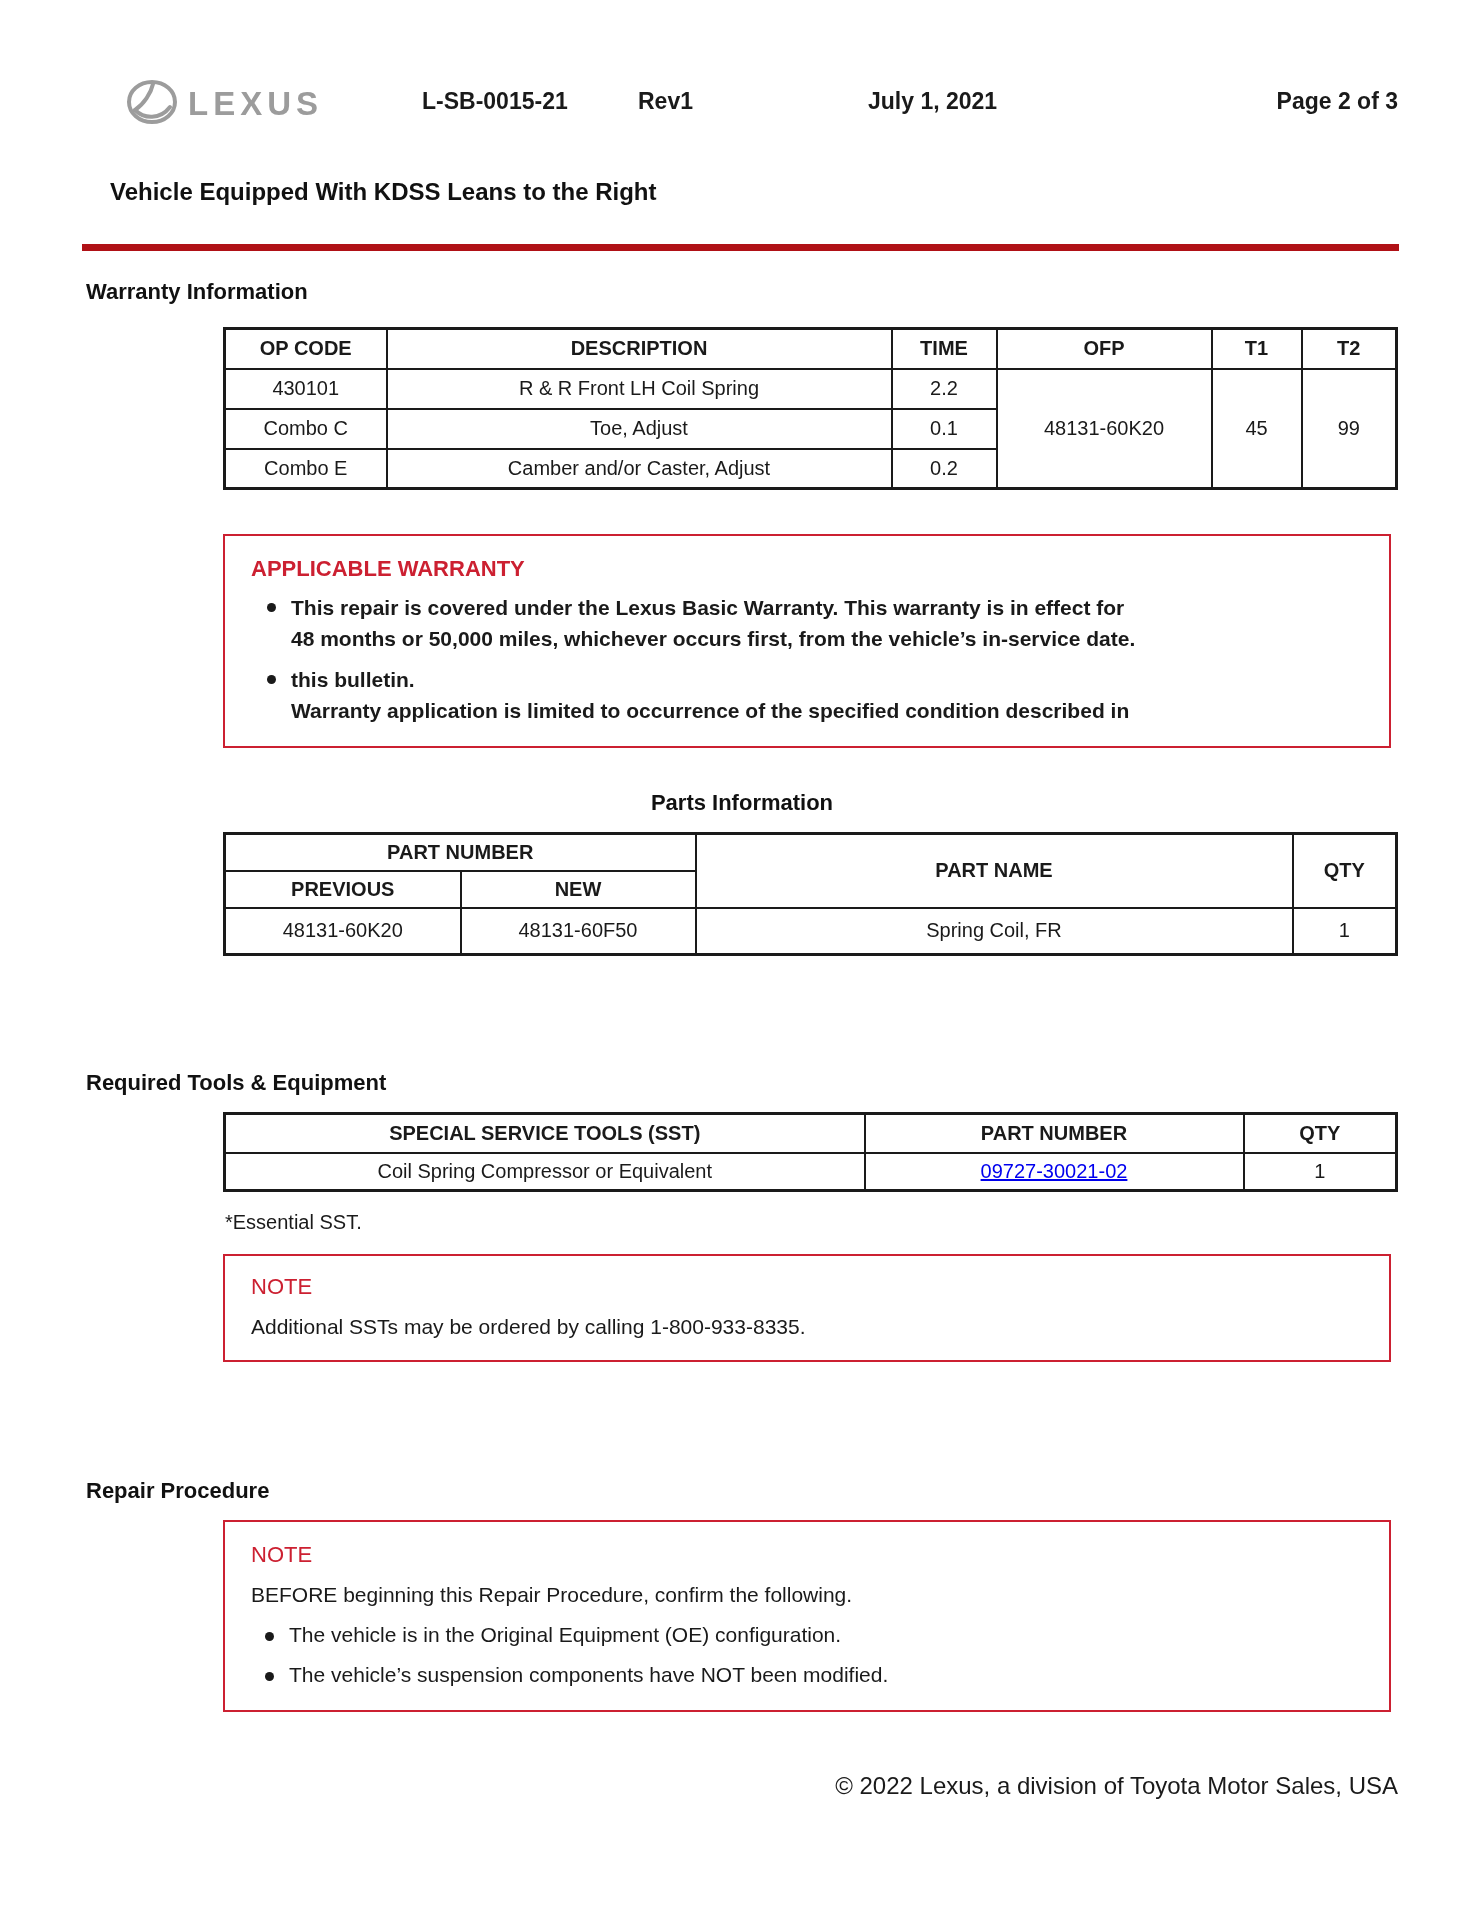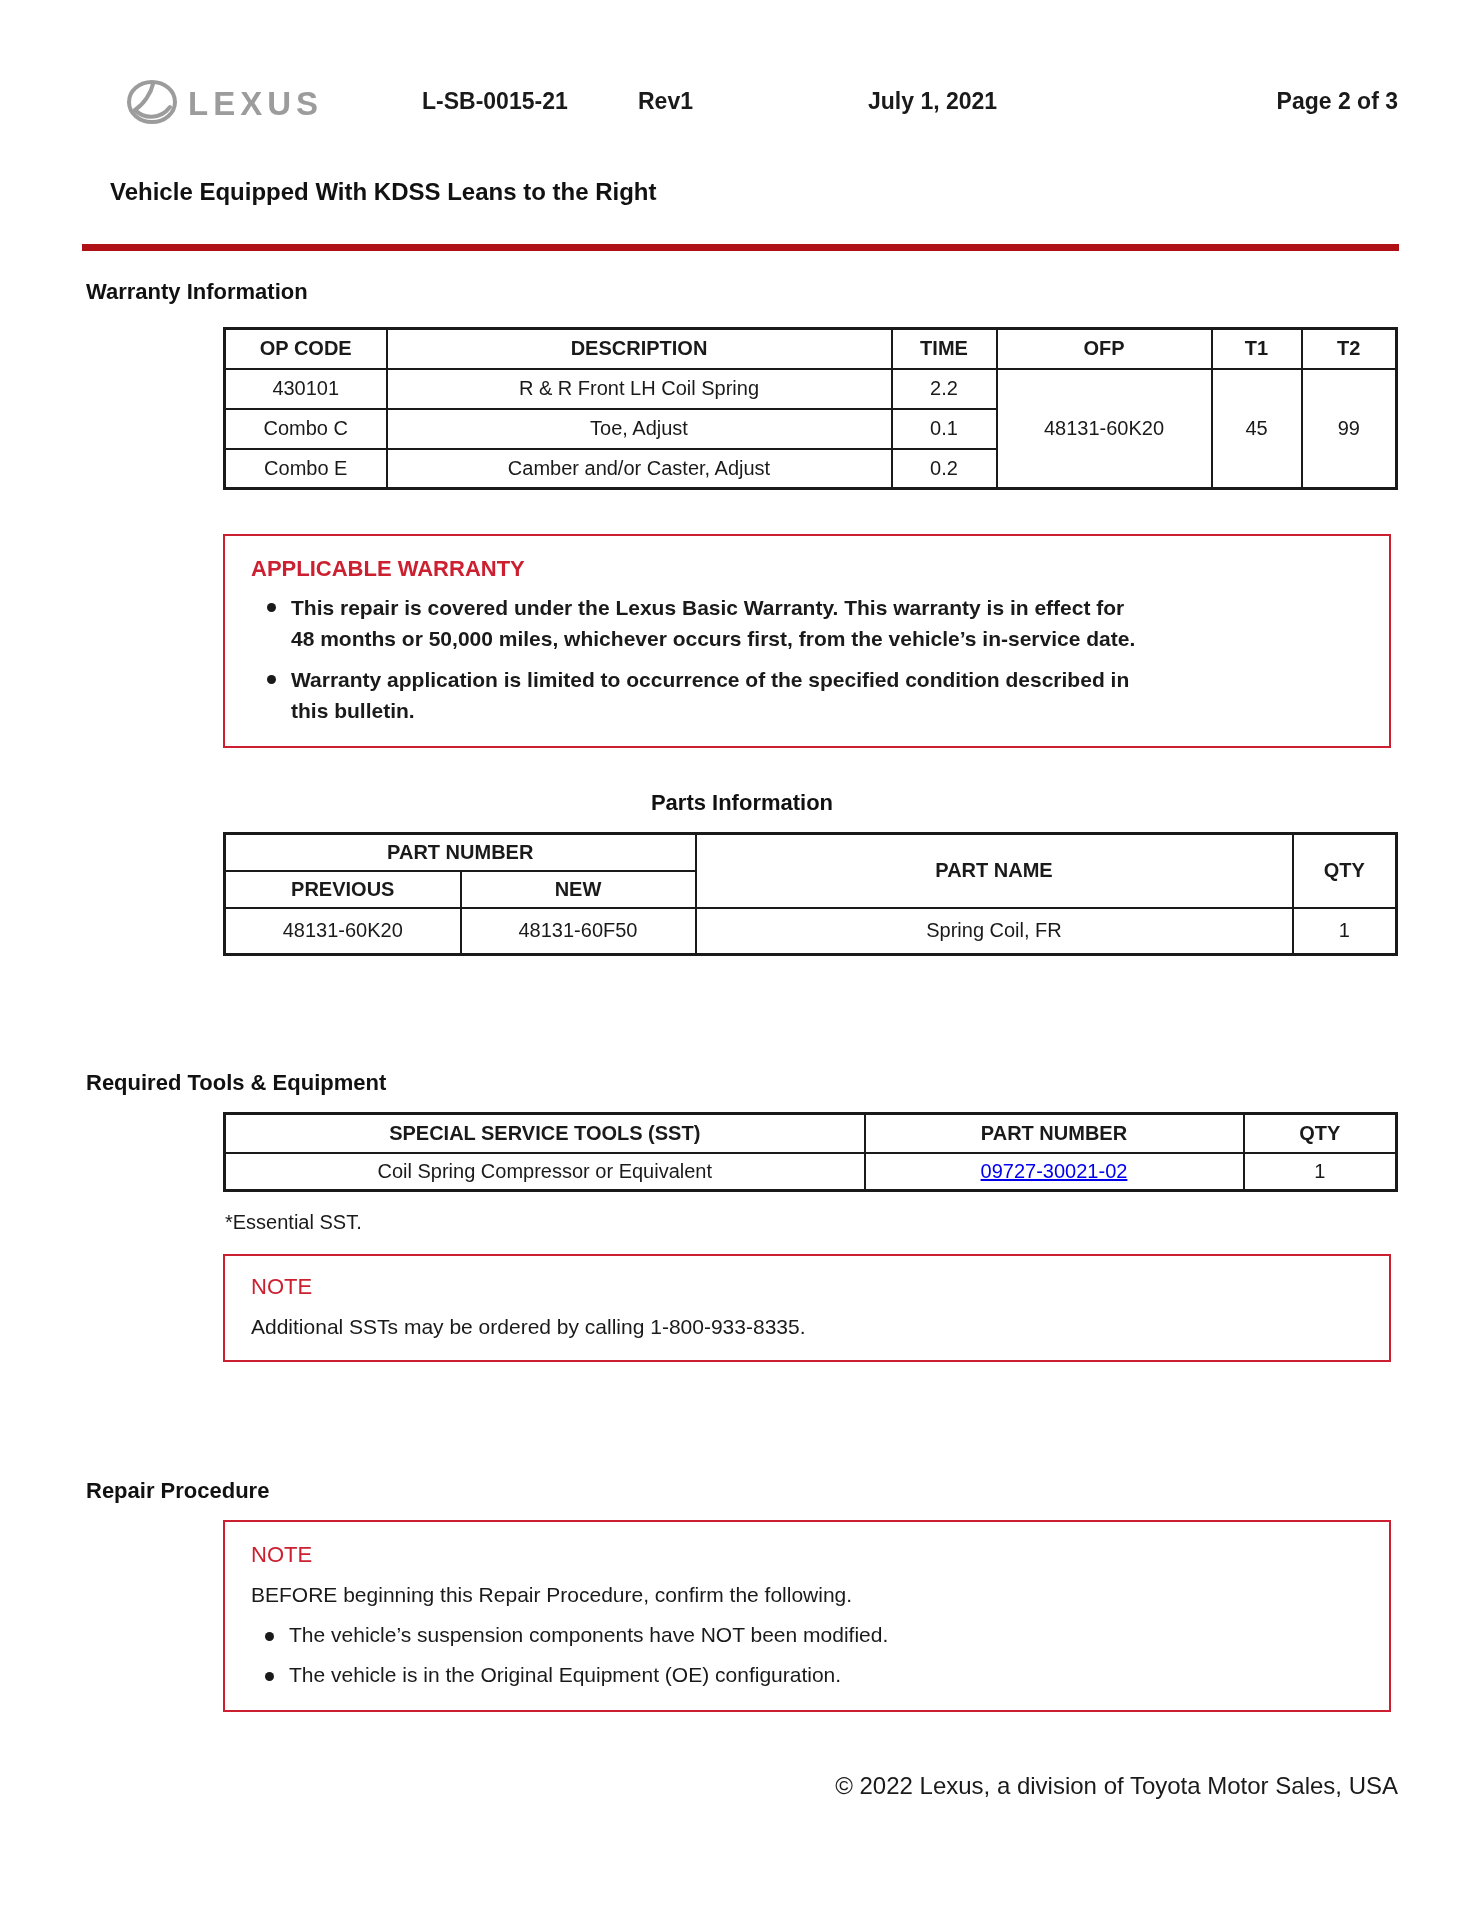--- a/index.html
+++ b/index.html
@@ -132,22 +132,22 @@
     <div class="bullet">
       <span class="dot"></span>
       <div class="btext">
         <div>This repair is covered under the Lexus Basic Warranty. This warranty  is in effect for</div>
         <div>48 months or 50,000 miles, whichever occurs first, from the vehicle’s  in-service date.</div>
       </div>
     </div>
     <div class="bullet">
       <span class="dot"></span>
       <div class="btext">
+        <div>this bulletin.</div>
         <div>Warranty application is limited to occurrence of the specified condition described in</div>
-        <div>this bulletin.</div>
       </div>
     </div>
   </div>
 
   <h2 class="section-h h-parts">Parts Information</h2>
   <table class="ptable">
     <colgroup>
       <col style="width:236px">
         <col style="width:235px">
         <col style="width:597px">
@@ -200,23 +200,23 @@
     <div class="note-title">NOTE</div>
     <div class="note-body">Additional SSTs may be ordered by calling 1-800-933-8335.</div>
   </div>
 
   <h2 class="section-h h-repair">Repair Procedure</h2>
   <div class="redbox repair-box">
     <div class="note-title">NOTE</div>
     <div class="note-body">BEFORE beginning this Repair Procedure, confirm the following.</div>
     <div class="bullet">
       <span class="dot"></span>
+      <div class="btext">The vehicle is in the Original Equipment (OE) configuration.</div>
+    </div>
+    <div class="bullet">
+      <span class="dot"></span>
       <div class="btext">The vehicle’s suspension components have NOT been modified.</div>
     </div>
-    <div class="bullet">
-      <span class="dot"></span>
-      <div class="btext">The vehicle is in the Original Equipment (OE) configuration.</div>
-    </div>
   </div>
 
   <div class="footer">© 2022 Lexus, a division of Toyota Motor Sales, USA</div>
 
 </div>
 
 </body></html>

